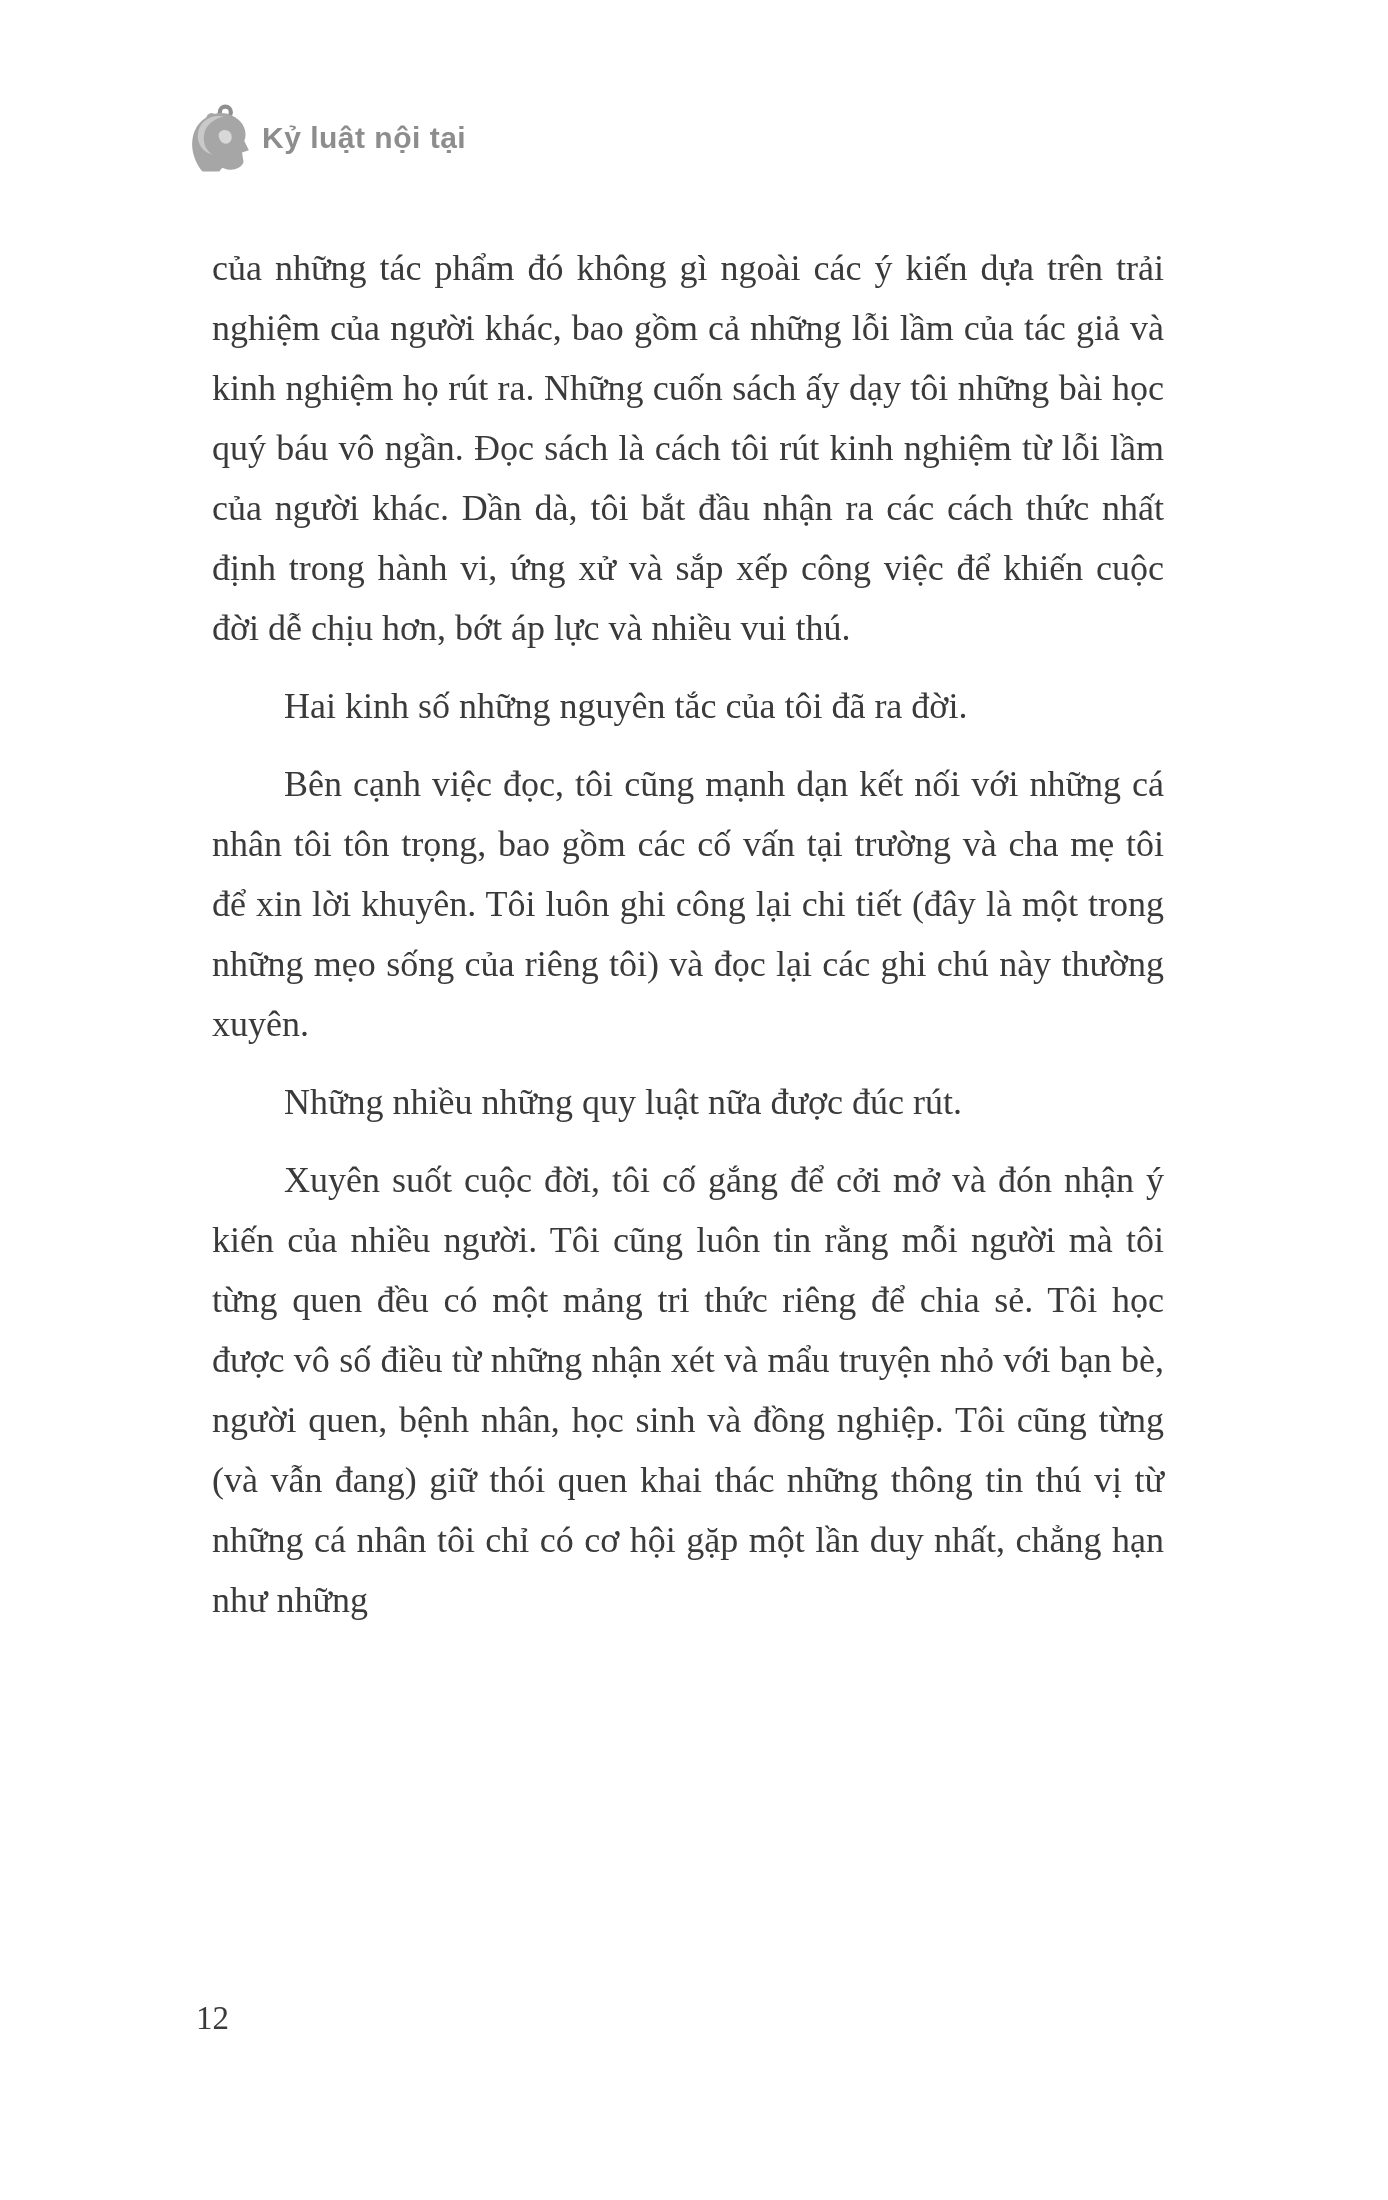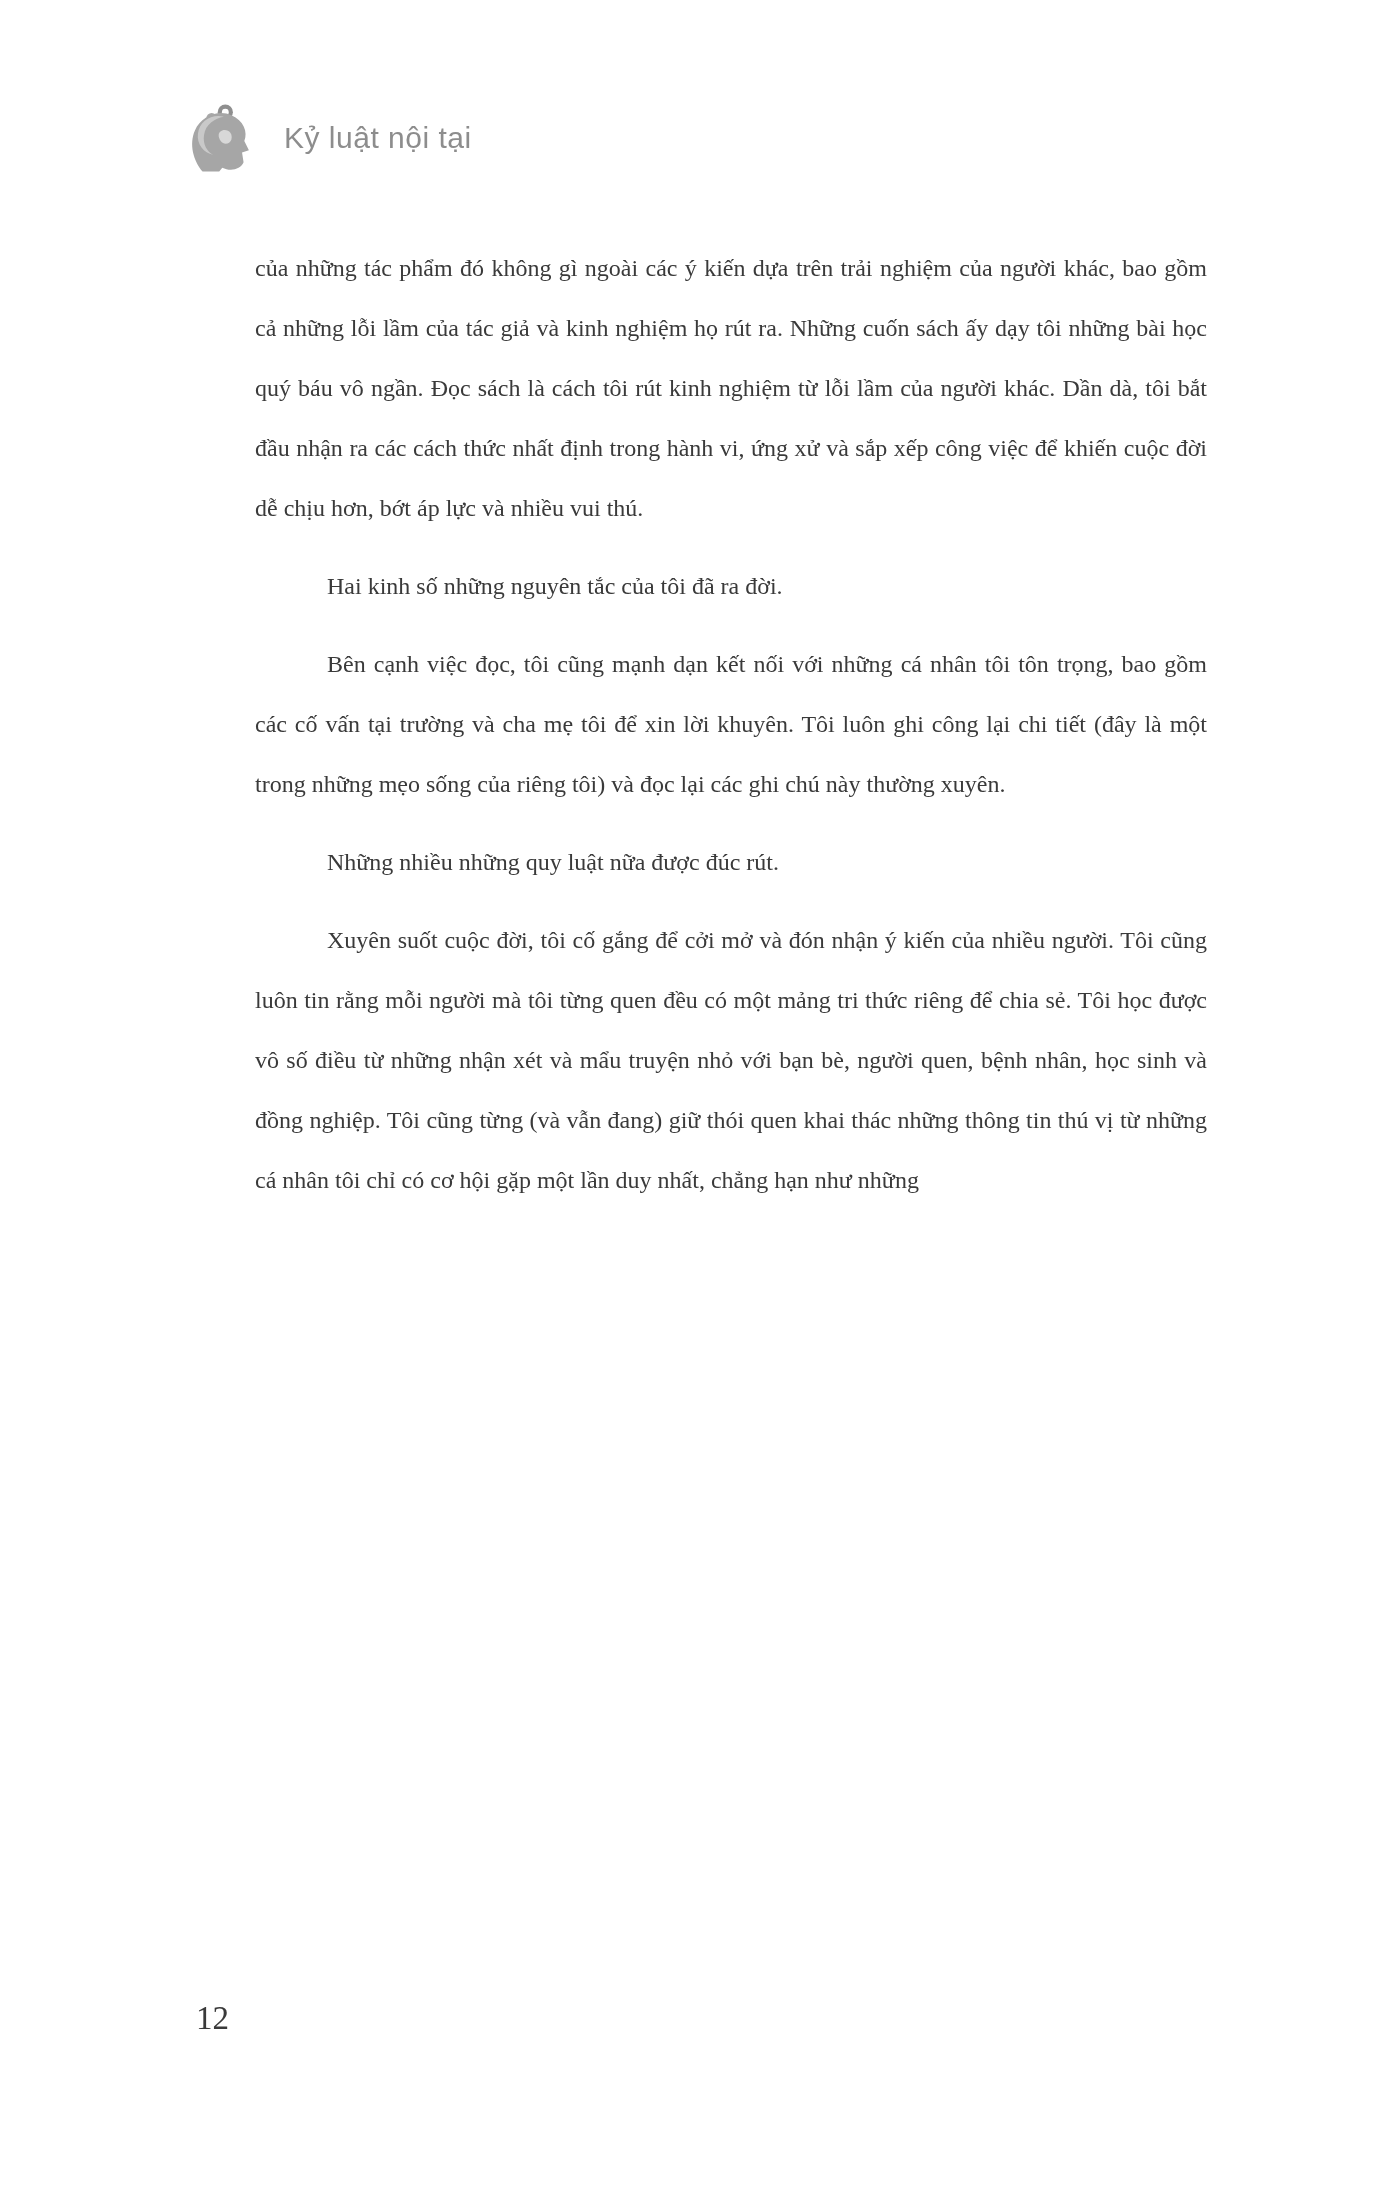--- a/index.html
+++ b/index.html
@@ -17,21 +17,21 @@
     font-family: "Liberation Serif", "DejaVu Serif", serif;
   }
 
   
   .page-header {
     position: absolute;
     top: 100px;
     left: 178px;
     display: flex;
     align-items: center;
-    gap: 22px;
+    font-weight: bold;
   }
 
   .logo {
     width: 84px;
     height: 76px;
     display: inline-block;
     flex: 0 0 auto;
   }
 
   .header-title {
@@ -41,23 +41,22 @@
     letter-spacing: 0.5px;
   }
 
   
   .page-body {
     position: absolute;
     top: 238px;
     left: 212px;
     width: 952px;
     color: #3a3a3a;
-    font-size: 24px;
+    font-size: 36px;
     line-height: 60px;
-    margin-left: 43px;
   }
 
   .para {
     text-align: justify;
     margin-bottom: 18px;
   }
 
   .para.single {
     text-align: left;
   }

